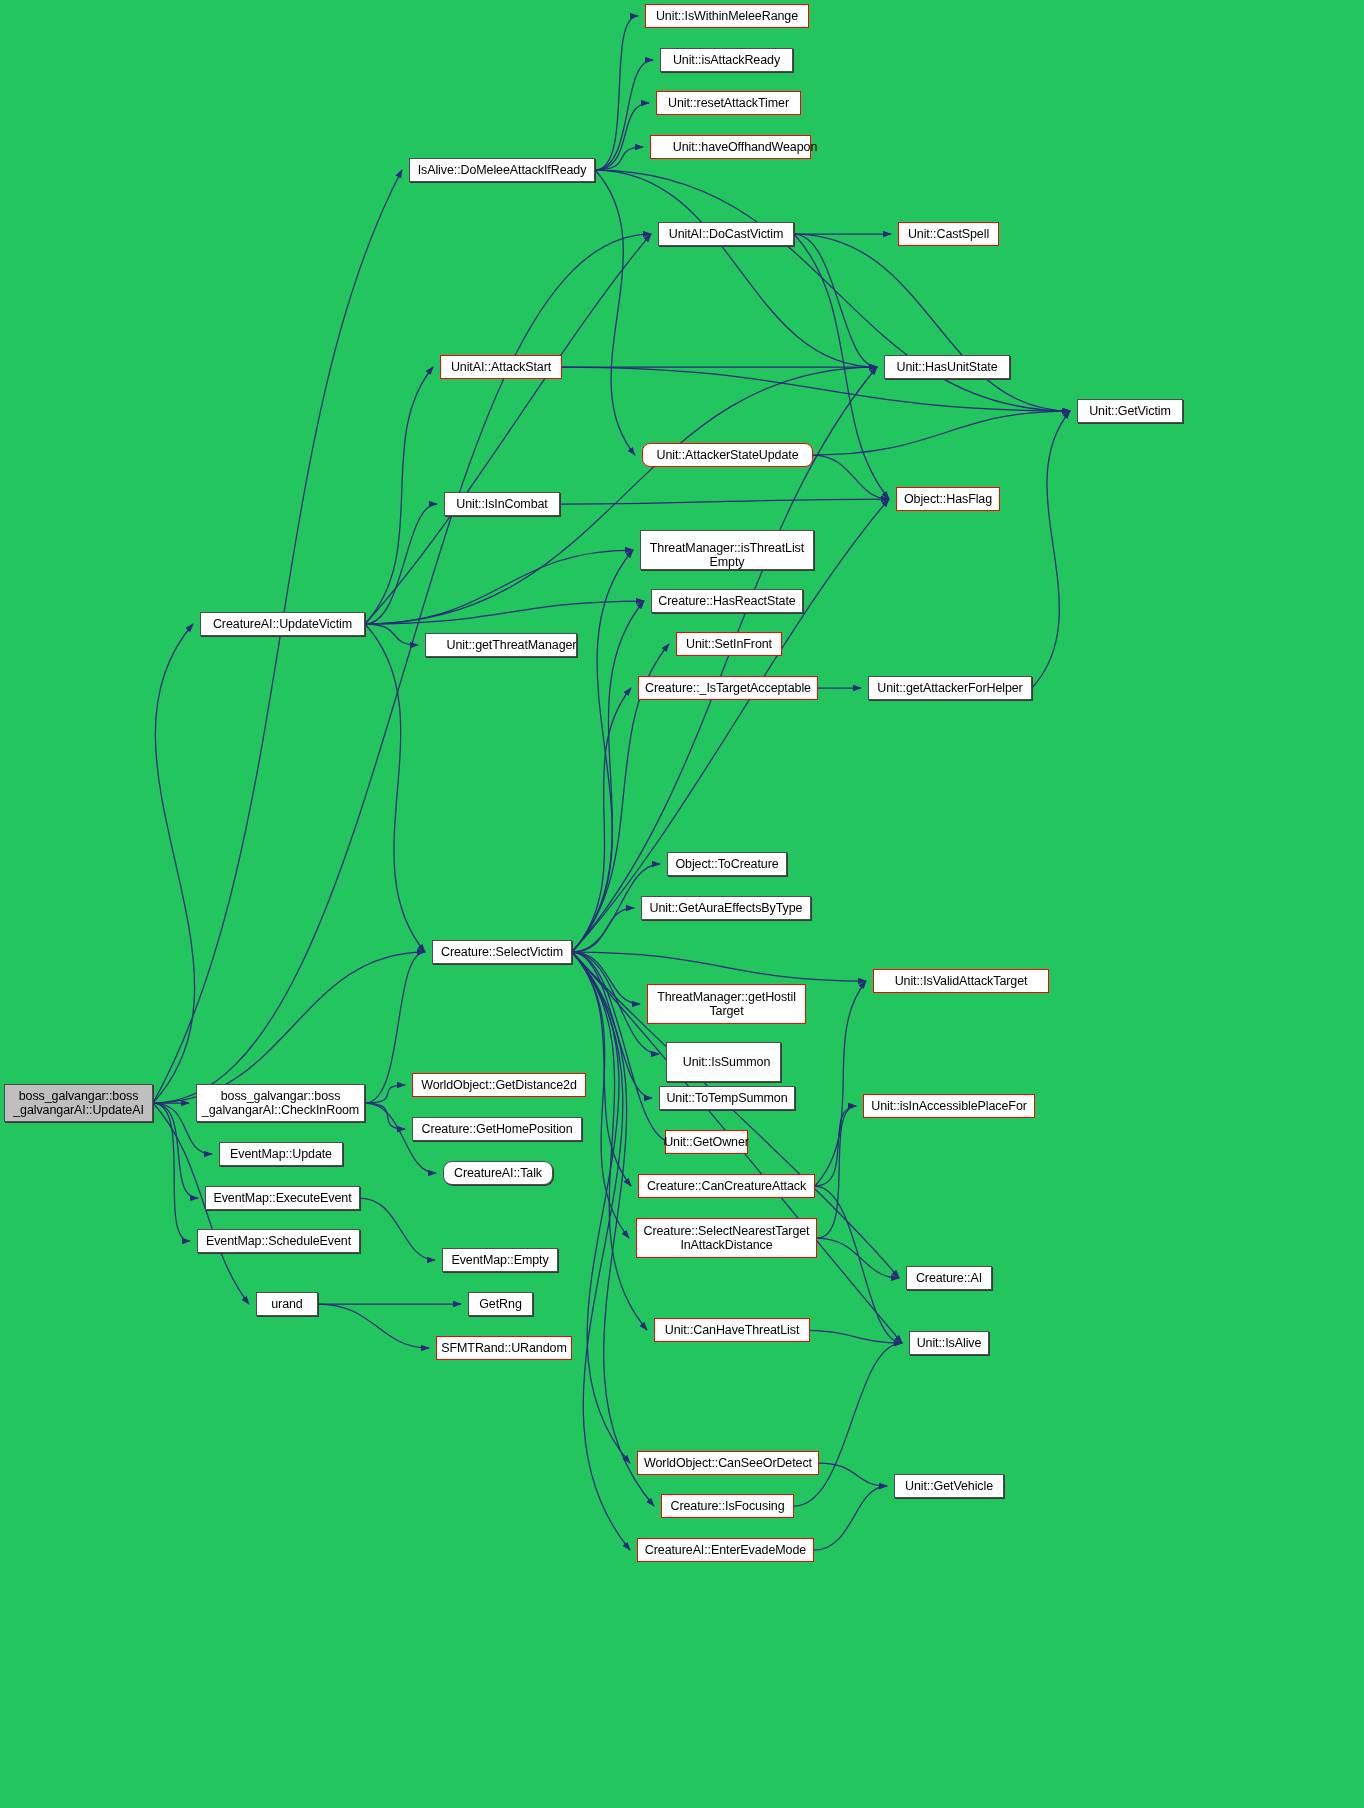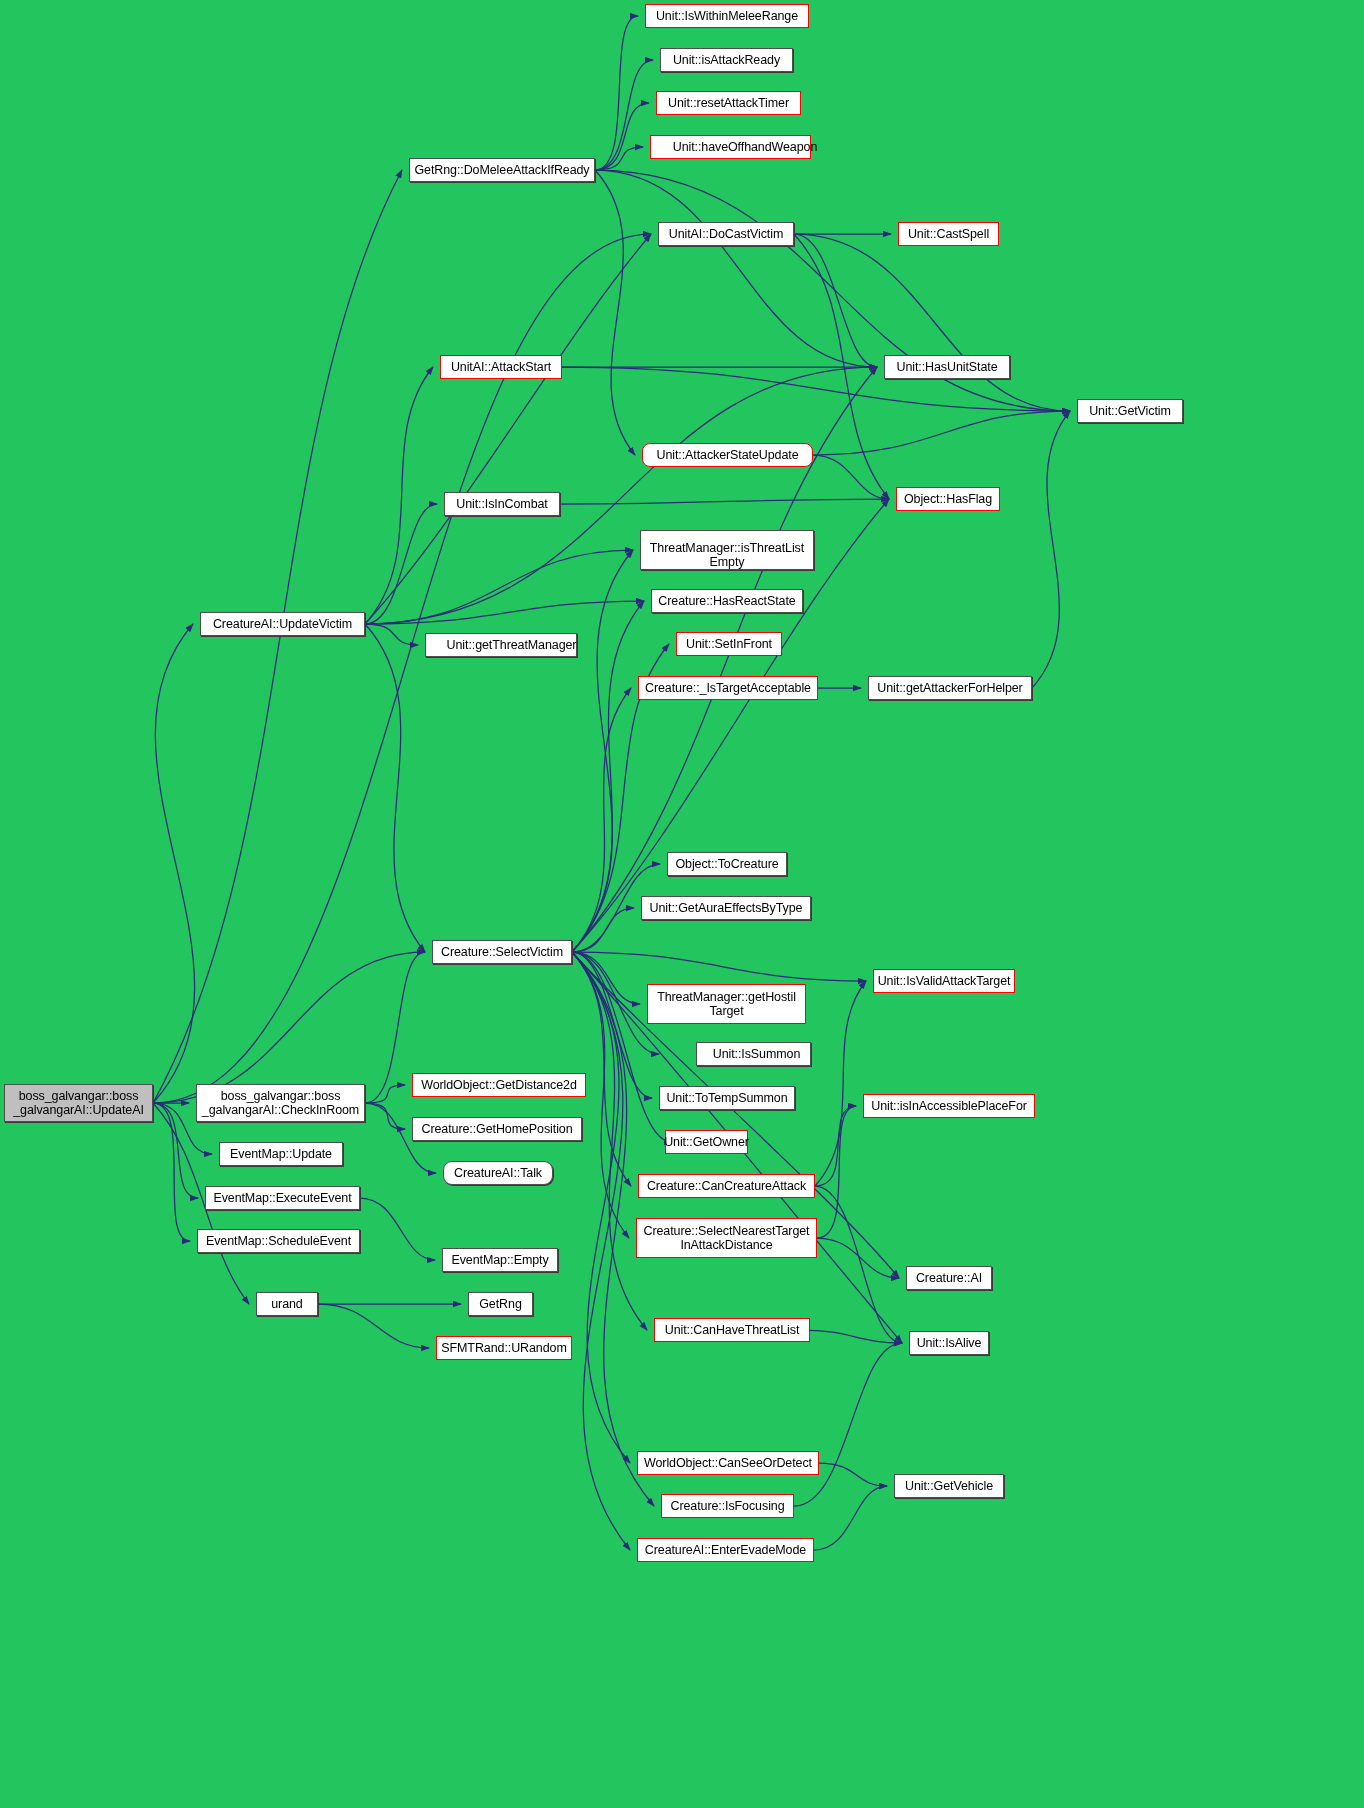--- a/index.html
+++ b/index.html
@@ -122,21 +122,21 @@
     <div class="node black" style="left: 660px; top: 48px; width: 133px; height: 24px;">
       <div>Unit::isAttackReady</div>
     </div>
     <div class="node red" style="left: 656px; top: 91px; width: 145px; height: 24px;">
       <div>Unit::resetAttackTimer</div>
     </div>
     <div class="node red" style="left: 650px; top: 135px; width: 161px; height: 24px; padding-left: 29px;">
       <div>Unit::haveOffhandWeapon</div>
     </div>
     <div class="node black" style="left: 409px; top: 158px; width: 186px; height: 24px;">
-      <div>GetRng::DoMeleeAttackIfReady</div>
+      <div>IsAlive::DoMeleeAttackIfReady</div>
     </div>
     <div class="node black" style="left: 658px; top: 222px; width: 136px; height: 24px;">
       <div>UnitAI::DoCastVictim</div>
     </div>
     <div class="node red" style="left: 898px; top: 222px; width: 101px; height: 24px;">
       <div>Unit::CastSpell</div>
     </div>
     <div class="node black" style="left: 884px; top: 355px; width: 126px; height: 24px;">
       <div>Unit::HasUnitState</div>
     </div>
@@ -187,24 +187,24 @@
     </div>
     <div class="node black" style="left: 432px; top: 940px; width: 140px; height: 24px;">
       <div>Creature::SelectVictim</div>
     </div>
     <div class="node red two" style="left: 647px; top: 984px; width: 159px; height: 40px;">
       <div>
         <span>ThreatManager::getHostil</span>
         <span>Target</span>
       </div>
     </div>
-    <div class="node red" style="left: 873px; top: 969px; width: 142px; height: 24px;">
+    <div class="node red" style="left: 873px; top: 969px; width: 176px; height: 24px;">
       <div>Unit::IsValidAttackTarget</div>
     </div>
-    <div class="node black" style="left: 696px; top: 1042px; width: 115px; height: 24px; padding-left: 6px;">
+    <div class="node black" style="left: 666px; top: 1042px; width: 115px; height: 40px; padding-left: 6px;">
       <div>Unit::IsSummon</div>
     </div>
     <div class="node black" style="left: 659px; top: 1086px; width: 136px; height: 24px;">
       <div>Unit::ToTempSummon</div>
     </div>
     <div class="node red" style="left: 863px; top: 1094px; width: 172px; height: 24px;">
       <div>Unit::isInAccessiblePlaceFor</div>
     </div>
     <div class="node red" style="left: 665px; top: 1130px; width: 83px; height: 24px; text-align: right;">
       <div>Unit::GetOwner</div>

